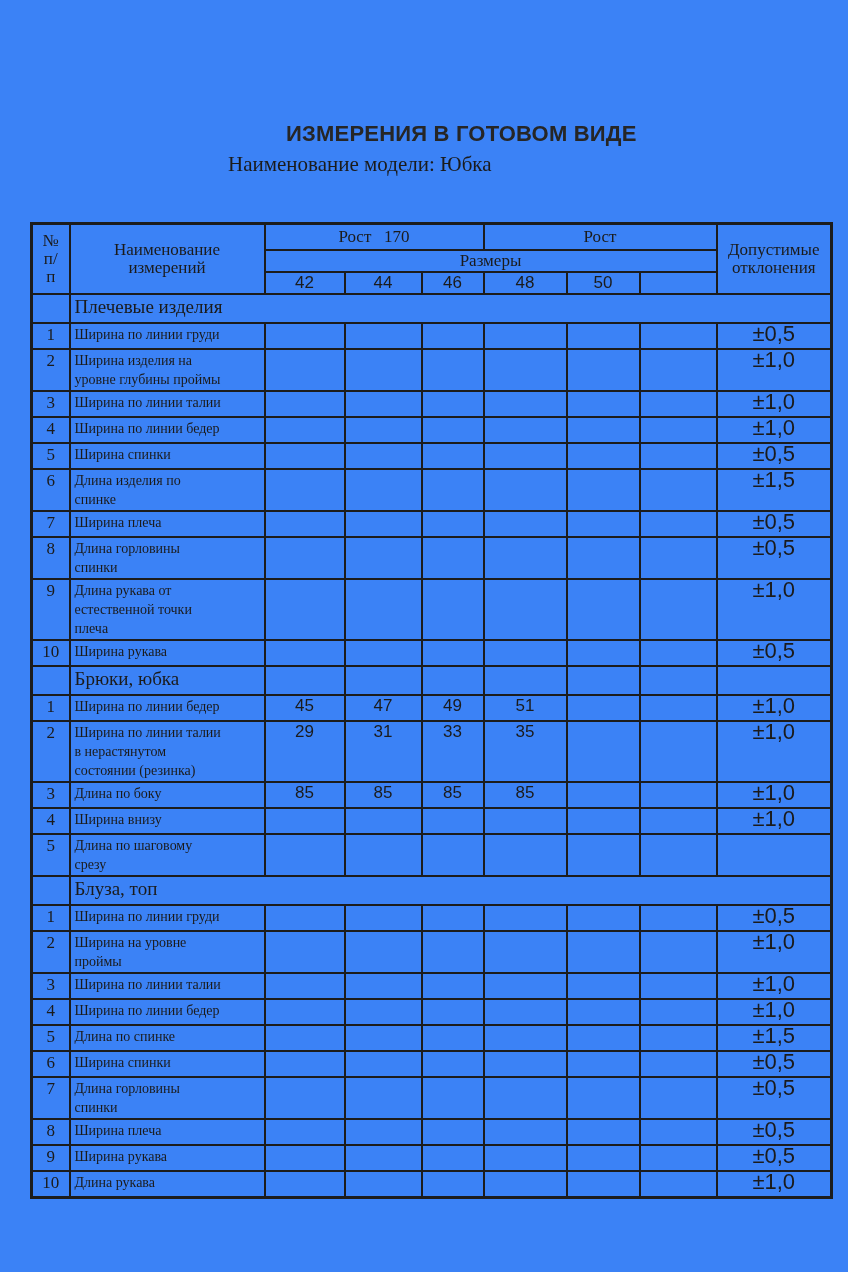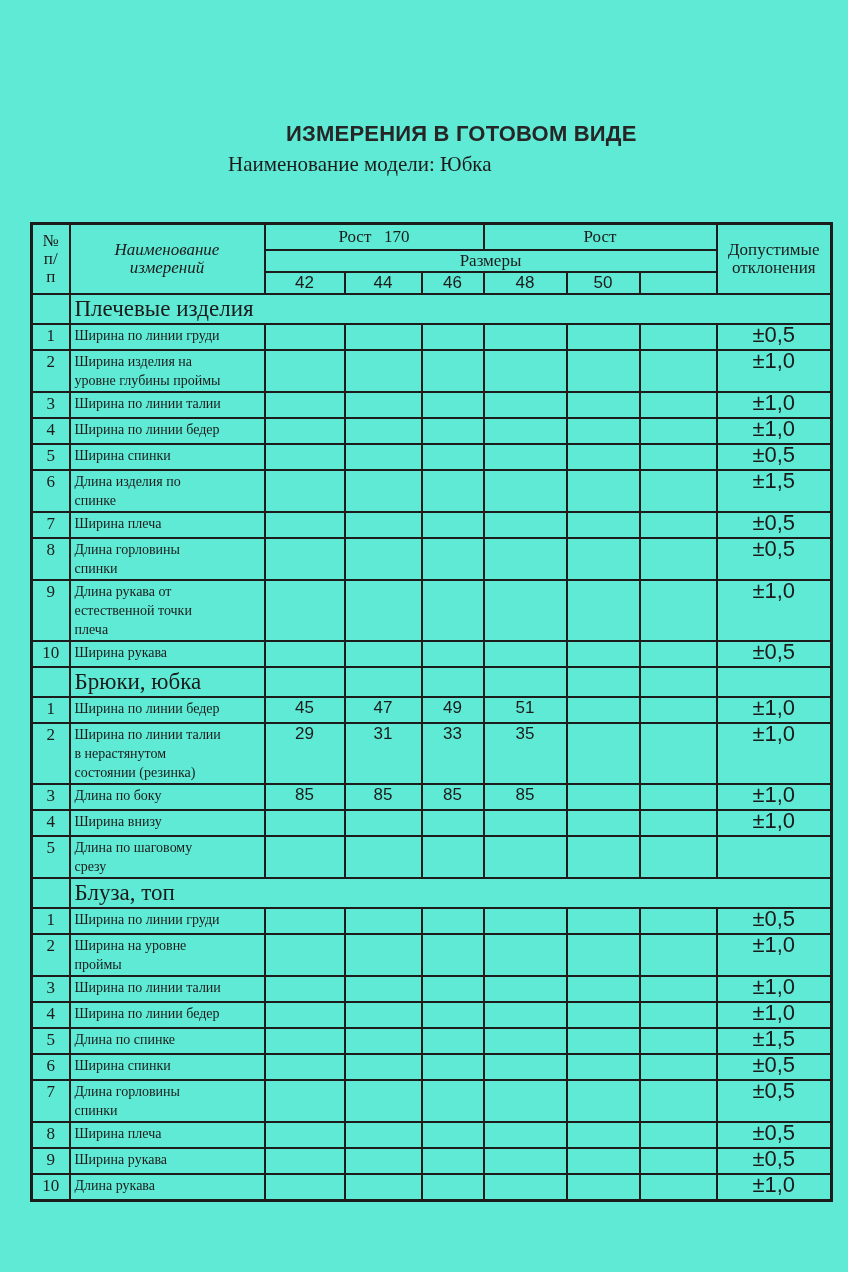--- a/index.html
+++ b/index.html
@@ -1,19 +1,19 @@
 <!DOCTYPE html>
 <html><head>
 <meta charset="utf-8">
 <style>
   html,body{margin:0;padding:0;background:#ffffff;}
   .page{
     position:relative;
     width:848px;height:1272px;
-    background:#5eead4;
+    background:#3b82f6;
     font-family:"Liberation Serif",serif;
     color:#1b1b1b;
     overflow:hidden;
   }
   .doc-title{
     position:absolute;left:286px;top:121px;
     font-family:"Liberation Sans",sans-serif;
     font-size:22px;font-weight:600;color:#262626;
     letter-spacing:0.2px;white-space:pre;
   }
@@ -28,21 +28,21 @@
   .meas th,.meas td{
     border:2px solid #1c1c1c;
     padding:1px 4px;
     vertical-align:top;
     font-weight:normal;
     overflow:hidden;
   }
   
   .meas thead th{vertical-align:middle;text-align:center;font-size:17px;line-height:18px;}
   .th-num{white-space:pre-line;font-size:16px;line-height:17px;}
-  .th-name{white-space:pre-line;font-style:italic;}
+  .th-name{white-space:pre-line;}
   .th-rost{text-align:left;white-space:pre;padding-left:6px;margin-left:20px;}
   .th-razmery{text-align:center;margin-left:40px;}
   .th-size{font-family:"Liberation Sans",sans-serif;font-size:17px;}
   .th-tol{white-space:pre-line;}
   .hr-rost{height:26px;}
   .hr-razmery{height:19px;}
   .hr-sizes{height:21px;}
 
   
   .c-num{
@@ -59,21 +59,21 @@
     font-family:"Liberation Sans",sans-serif;
     font-size:17px;line-height:18px;padding-top:2px;
   }
   .c-tol{
     text-align:center;
     font-family:"Liberation Sans",sans-serif;
     font-size:22px;line-height:18px;padding-top:1px;
   }
   .section-row td{height:25px;}
   .section-title{
-    font-size:23px;
+    font-size:19px;
     vertical-align:middle;
     padding-left:5px;
   }
   .data-row td{height:22px;}
 </style>
 </head>
 <body>
 
 <div class="page">
 

